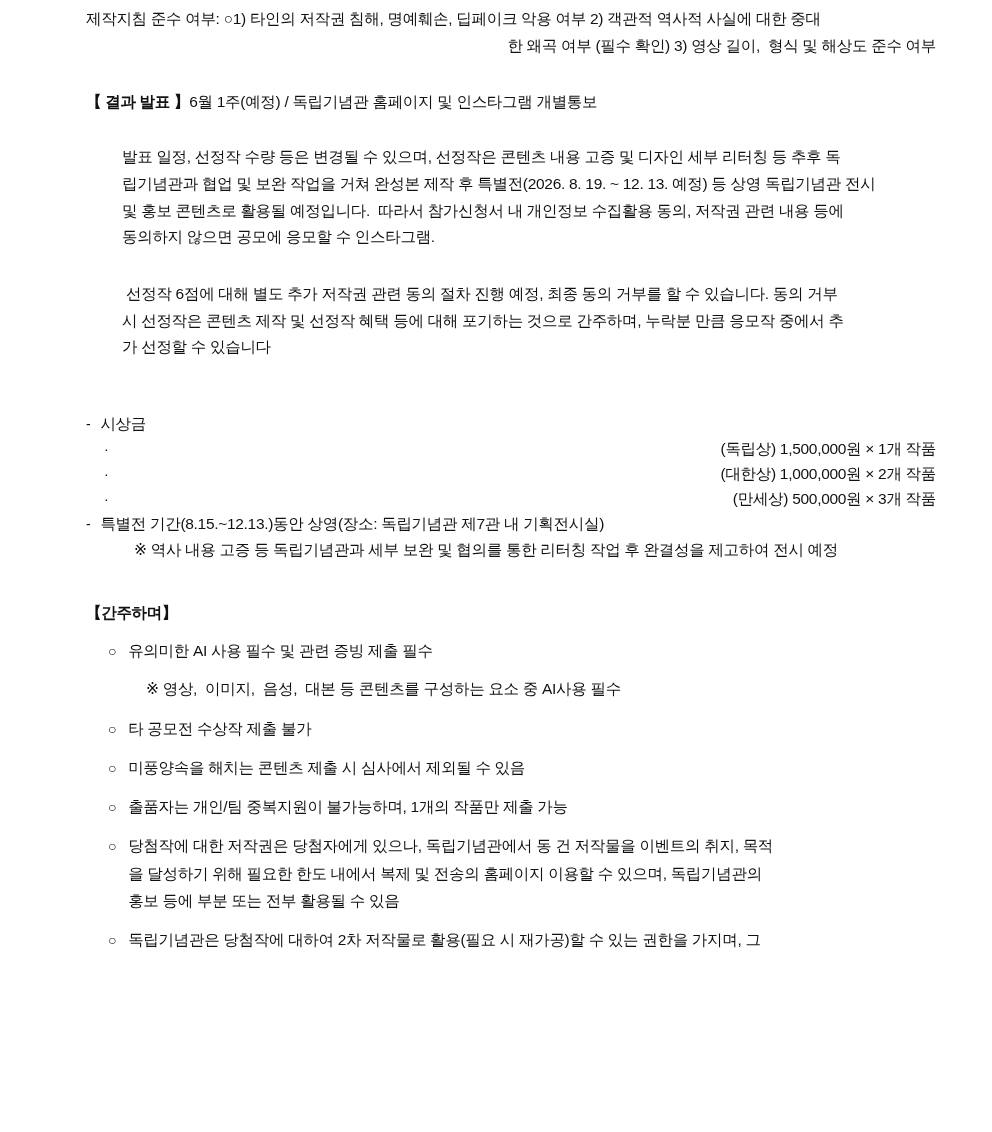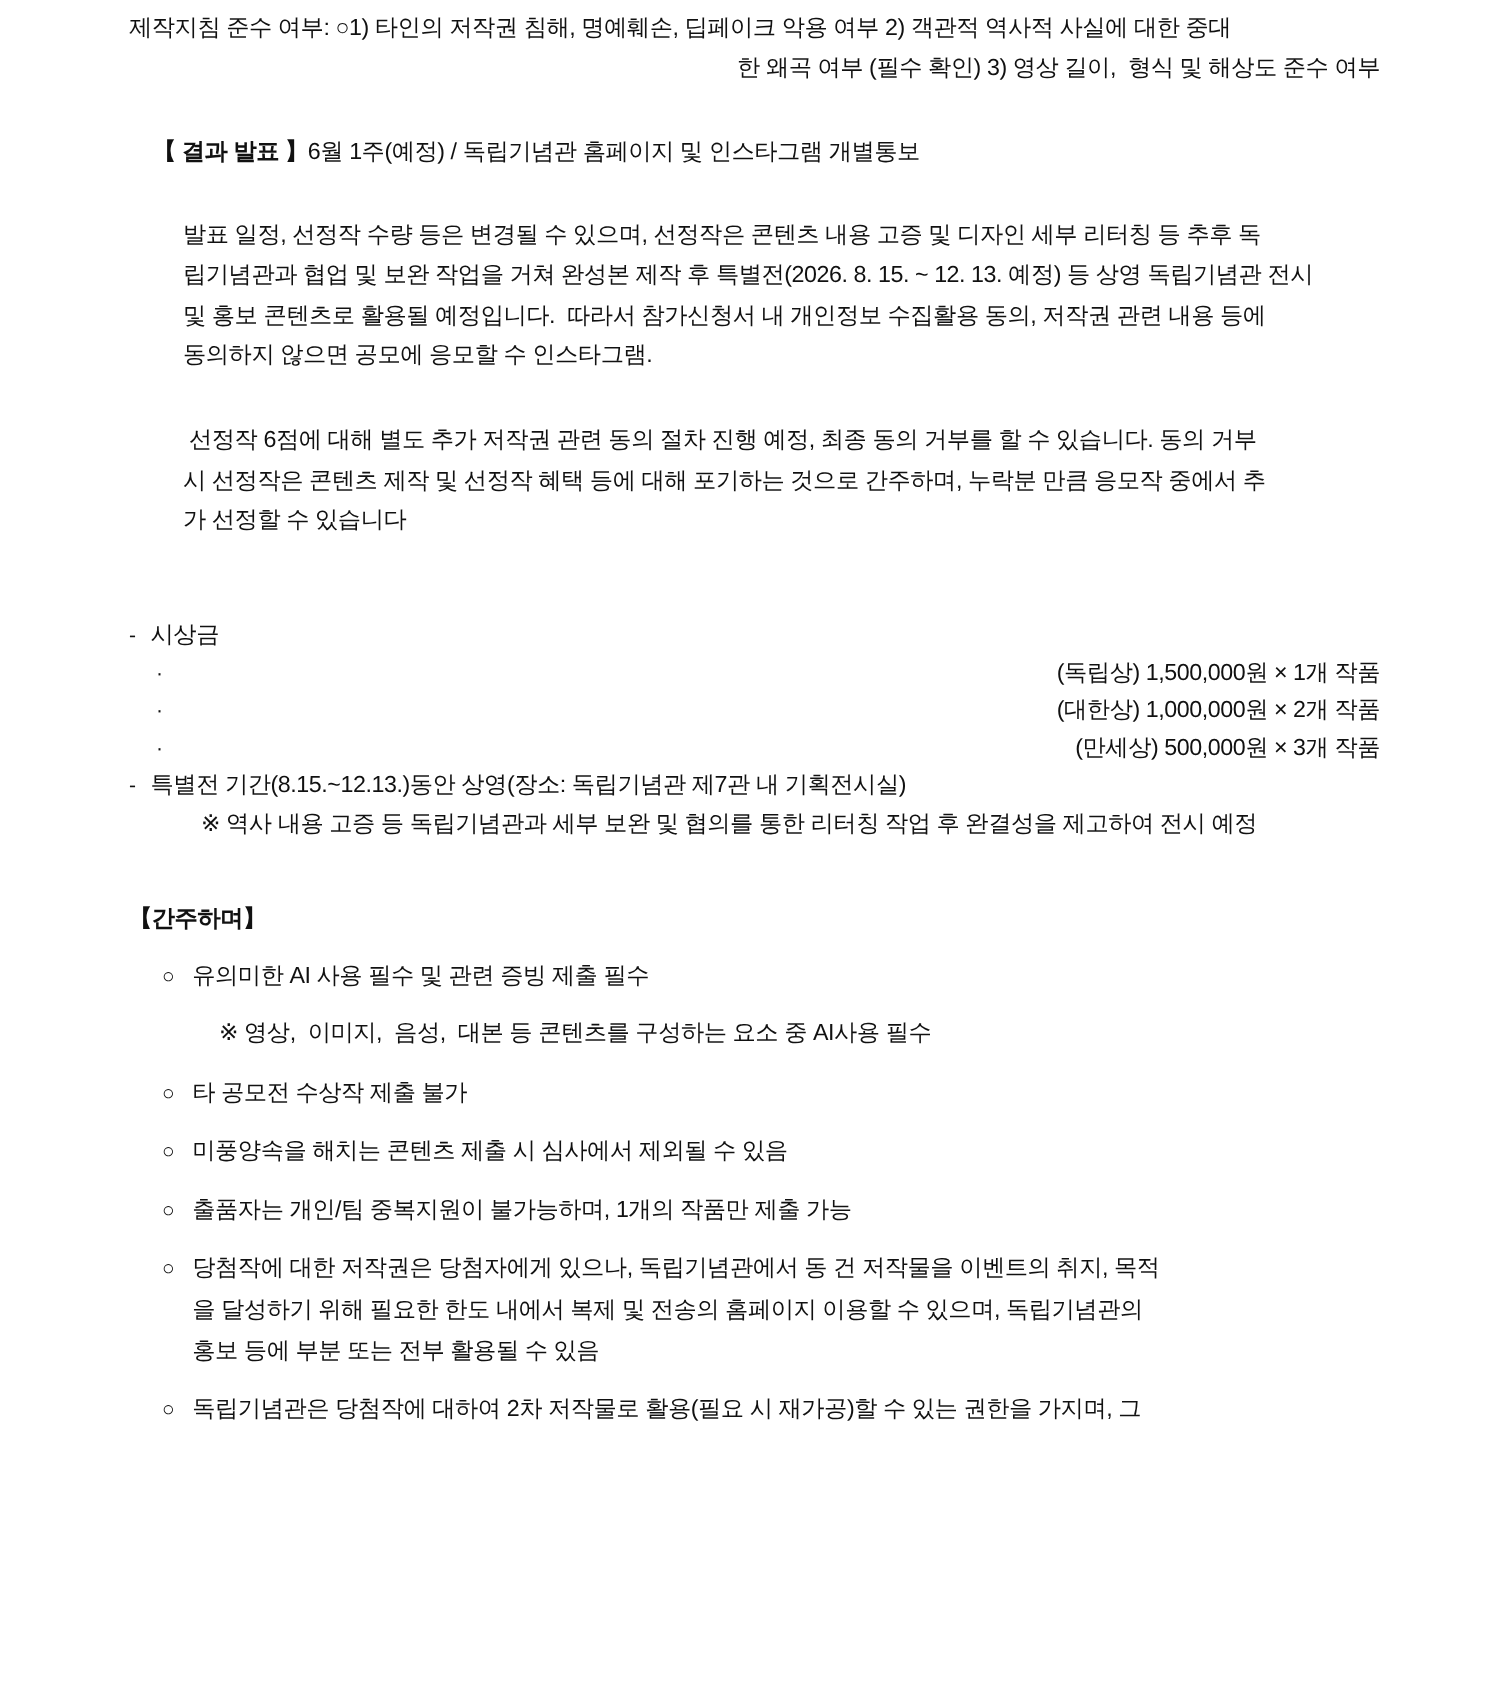--- a/index.html
+++ b/index.html
@@ -12,21 +12,21 @@
     min-height: 1132px;
     font-family: "Liberation Sans", "DejaVu Sans", sans-serif;
     color: #111111;
     -webkit-font-smoothing: antialiased;
   }
   .page {
     position: relative;
     width: 992px;
     min-height: 1132px;
     box-sizing: border-box;
-    padding: 6px 72px 20px 86px;
+    padding: 6px 56px 20px 86px;
     font-size: 15.5px;
     line-height: 1.62;
     letter-spacing: -0.3px;
   }
   .block {
     margin: 0;
   }
   .spacer-sm { height: 12px; }
   .spacer-lg { height: 30px; }
   .spacer-xl { height: 38px; }
@@ -41,21 +41,20 @@
 
   .heading {
     font-weight: bold;
     margin: 0;
   }
   .heading-inline {
     margin: 0;
   }
   .heading-inline .hd {
     font-weight: bold;
-    margin-left: 16px;
   }
   .bullet-row {
     display: flex;
     align-items: baseline;
     gap: 10px;
   }
   .bullet-mark {
     flex: 0 0 auto;
     font-size: 14px;
     line-height: 1.62;
@@ -105,21 +104,21 @@
   <div class="spacer-lg"></div>
 
   <div class="block heading-inline">
     <p class="line"><span class="hd">【 결과 발표 】</span><span>6월 1주(예정) / 독립기념관 홈페이지 및 인스타그램 개별통보</span></p>
   </div>
 
   <div class="spacer-lg"></div>
 
   <div class="block para">
     <p class="line indent-hang">발표 일정, 선정작 수량 등은 변경될 수 있으며, 선정작은 콘텐츠 내용 고증 및 디자인 세부 리터칭 등 추후 독</p>
-    <p class="line">립기념관과 협업 및 보완 작업을 거쳐 완성본 제작 후 특별전(2026. 8. 15. ~ 12. 13. 예정) 등 상영 독립기념관 전시</p>
+    <p class="line">립기념관과 협업 및 보완 작업을 거쳐 완성본 제작 후 특별전(2026. 8. 19. ~ 12. 13. 예정) 등 상영 독립기념관 전시</p>
     <p class="line">및 홍보 콘텐츠로 활용될 예정입니다.  따라서 참가신청서 내 개인정보 수집활용 동의, 저작권 관련 내용 등에</p>
     <p class="line">동의하지 않으면 공모에 응모할 수 인스타그램.</p>
   </div>
 
   <div class="spacer-lg"></div>
 
   <div class="block para">
     <p class="line indent-hang"> 선정작 6점에 대해 별도 추가 저작권 관련 동의 절차 진행 예정, 최종 동의 거부를 할 수 있습니다. 동의 거부</p>
     <p class="line">시 선정작은 콘텐츠 제작 및 선정작 혜택 등에 대해 포기하는 것으로 간주하며, 누락분 만큼 응모작 중에서 추</p>
     <p class="line">가 선정할 수 있습니다</p>

